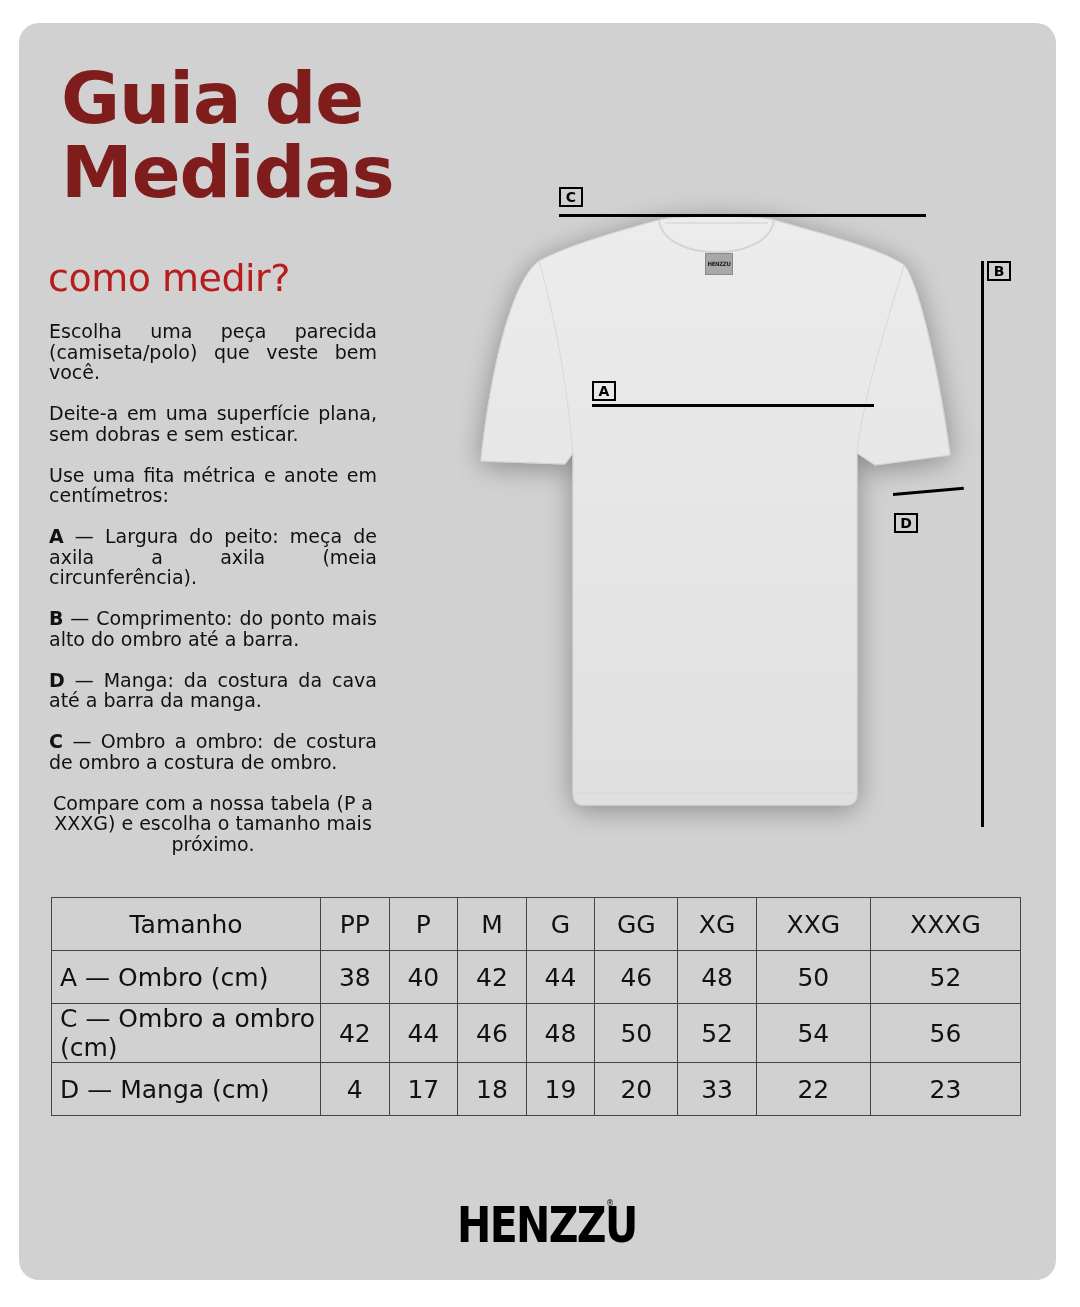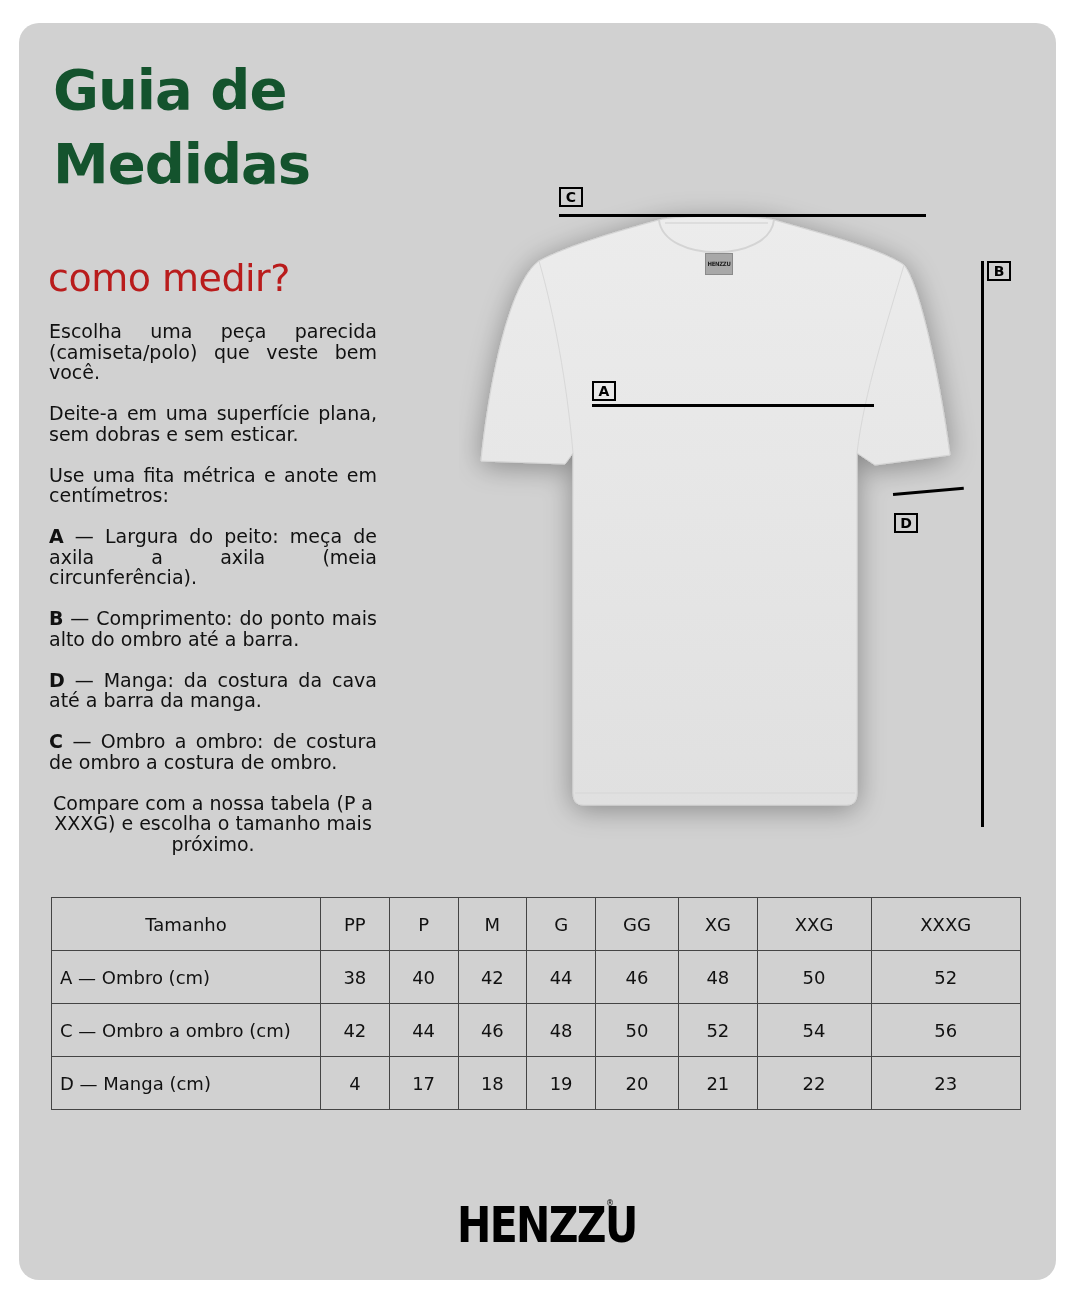--- a/index.html
+++ b/index.html
@@ -1,29 +1,29 @@
 <!DOCTYPE html>
 <html><head>
 <meta charset="utf-8">
 <style>
   html, body { margin: 0; padding: 0; background: #ffffff; }
   body { width: 1080px; height: 1307px; position: relative; overflow: hidden; font-family: "DejaVu Sans", sans-serif; color: #000; }
   .card { position: absolute; left: 19px; top: 23px; width: 1037px; height: 1257px; background: #d1d1d1; border-radius: 20px; overflow: hidden; }
-  .title { position: absolute; left: 30px; top: 26px; margin: 4px; font-family: "DejaVu Sans", sans-serif; font-weight: bold; font-size: 56px; line-height: 74px; letter-spacing: -1px; color: #14532d; }
+  .title { position: absolute; left: 30px; top: 26px; margin: 12px; font-family: "DejaVu Sans", sans-serif; font-weight: bold; font-size: 72px; line-height: 74px; letter-spacing: -1px; color: #7f1d1d; }
   .subtitle { position: absolute; left: 29px; top: 232px; margin: 0; font-family: "DejaVu Sans", sans-serif; font-weight: normal; font-size: 38px; line-height: 46px; color: #b91c1c; letter-spacing: -0.5px; }
   .instructions { position: absolute; left: 30px; top: 298px; width: 328px; font-size: 19px; line-height: 20.5px; color: #111; text-align: justify; }
   .instructions p { margin: 0 0 20.5px 0; }
   .instructions b { font-weight: bold; }
   .figure { position: absolute; left: 440px; top: 130px; width: 597px; height: 720px; }
   .figure svg { position: absolute; left: 0; top: 0; }
   .label-box { position: absolute; width: 24px; height: 20px; border: 2.5px solid #000; box-sizing: border-box; font-family: "DejaVu Sans", sans-serif; font-weight: bold; font-size: 14px; line-height: 16px; text-align: center; color: #000; }
   .hline { position: absolute; height: 3px; background: #000; }
   .vline { position: absolute; width: 3px; background: #000; }
   .tag { position: absolute; left: 246px; top: 100px; width: 28px; height: 22px; background: #a8a8a8; border: 1px solid #8a8a8a; box-sizing: border-box; font-size: 6px; font-weight: bold; line-height: 20px; text-align: center; color: #222; font-family: "DejaVu Sans Condensed", "DejaVu Sans", sans-serif; letter-spacing: -0.3px; }
-  table.sizes { position: absolute; left: 32px; top: 874px; width: 970px; border-collapse: collapse; font-family: "DejaVu Sans", sans-serif; font-size: 18px; color: #111; }
+  table.sizes { position: absolute; left: 32px; top: 874px; width: 970px; border-collapse: collapse; font-family: "DejaVu Sans", sans-serif; font-size: 25px; color: #111; }
   table.sizes th, table.sizes td { border: 1.5px solid #444; height: 52px; padding: 0; text-align: center; font-weight: normal; }
   table.sizes td.rowlabel { text-align: left; padding-left: 8px; width: 260px; }
   table.sizes th.rowlabel { width: 268px; }
   .brand { position: absolute; left: 438px; top: 1172px; font-family: "DejaVu Sans", sans-serif; font-weight: bold; font-size: 50px; line-height: 60px; letter-spacing: -2px; color: #000; transform: scaleX(0.82); transform-origin: left top; }
   .brand-reg { position: absolute; left: 587px; top: 1176px; font-size: 8px; color: #000; }
 </style>
 </head>
 <body>
 
 <div class="card">
@@ -143,21 +143,21 @@
         <td>54</td>
         <td>56</td>
       </tr>
       <tr>
         <td class="rowlabel">D — Manga (cm)</td>
         <td>4</td>
         <td>17</td>
         <td>18</td>
         <td>19</td>
         <td>20</td>
-        <td>21</td>
+        <td>33</td>
         <td>22</td>
         <td>23</td>
       </tr>
     </tbody>
   </table>
 
   <div class="brand">HENZZU</div>
   <div class="brand-reg">®</div>
 </div>
 

